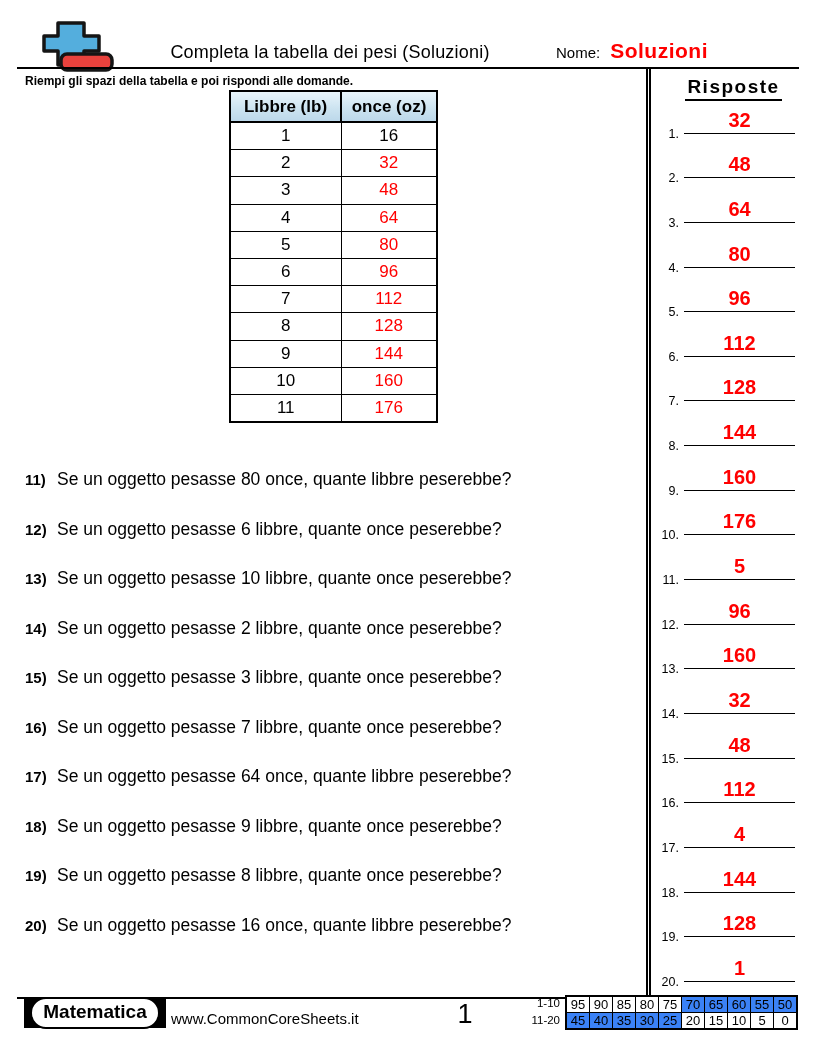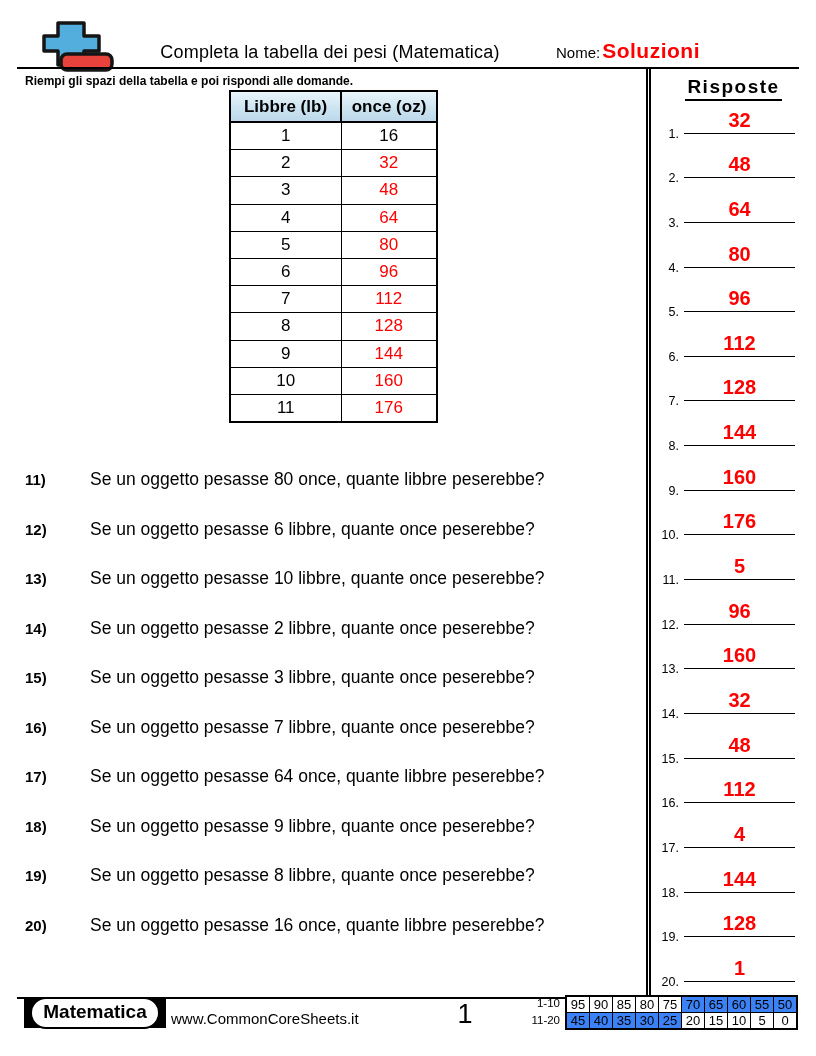--- a/index.html
+++ b/index.html
@@ -5,40 +5,40 @@
   html,body { margin:0; padding:0; }
   body {
     width:816px; height:1056px; position:relative; background:#fff;
     font-family:"Liberation Sans", sans-serif; color:#000; overflow:hidden;
   }
   
   .header { position:absolute; left:0; top:0; width:816px; height:69px; }
   .logo { position:absolute; left:42px; top:21px; }
   .page-title { position:absolute; left:135px; top:42px; width:390px; text-align:center;
     font-size:18px; letter-spacing:0.2px; }
-  .name-area { position:absolute; left:556px; top:39px; display:flex; align-items:baseline; gap:2px; }
+  .name-area { position:absolute; left:556px; top:39px; display:flex; align-items:baseline; gap:10px; }
   .name-label { font-size:15px; }
   .name-value { font-size:21px; font-weight:bold; color:#f00; letter-spacing:0.5px; }
   .header-rule { position:absolute; left:17px; top:67px; width:782px; border-top:2.5px solid #000; }
   
   .main-left { position:absolute; left:0; top:69px; width:646px; height:928px; }
   .instruction { margin:5px 0 0 25px; font-size:12px; font-weight:bold; }
   table.weight { border-collapse:collapse; margin:2px 0 0 229px; border:2px solid #000; }
   .weight th {
     width:107px; height:27px; border:2px solid #000; font-size:17px; font-weight:bold;
     background:linear-gradient(180deg,#e9f5fb 0%,#cde4f1 55%,#bcd8ea 100%);
   }
   .weight th + th { width:92px; }
   .weight td { border:1.6px solid #000; height:24.2px; text-align:center; font-size:17px; }
   .weight td.answer { color:#f00; }
   .weight td.given { color:#000; }
   .questions { margin:46px 0 0 0; }
   .question { height:49.5px; display:flex; align-items:baseline; padding-left:25px; }
   .qnum { width:32px; flex:0 0 32px; font-size:15px; font-weight:bold; }
-  .qtext { font-size:17.5px;margin-left:33px; }
+  .qtext { font-size:17.5px; }
   
   .answers-col { position:absolute; left:646px; top:69px; width:165px; height:928px;
     border-left:5px double #000; }
   .answers-title-wrap { position:absolute; top:7px; left:0; width:100%; text-align:center; }
   .answers-title { display:inline-block; font-size:19px; font-weight:bold; letter-spacing:1.5px;
     border-bottom:2px solid #000; padding:0 2px 1px 2px; }
   .answers-list { position:absolute; top:27px; left:0; width:100%; }
   .answer-row { height:44.65px; position:relative; }
   .answer-num { position:absolute; left:2px; bottom:0; width:26px; text-align:right; font-size:12.5px; }
   .answer-line { position:absolute; left:33px; bottom:7px; width:111px;
@@ -63,21 +63,21 @@
   .score td.plain { background:#fff; }
 </style>
 </head>
 <body>
 
 <div class="header">
   <svg class="logo" width="72" height="52" viewBox="0 0 72 52">
     <path d="M16 2 H42 V15 H57 V30 H42 V44 H16 V30 H2 V15 H16 Z" fill="#54aedd" stroke="#151515" stroke-width="3.5" stroke-linejoin="round"></path>
     <rect x="19" y="33" width="51" height="16" rx="6" fill="#e8423d" stroke="#151515" stroke-width="3.5"></rect>
   </svg>
-  <div class="page-title">Completa la tabella dei pesi (Matematica)</div>
+  <div class="page-title">Completa la tabella dei pesi (Soluzioni)</div>
   <div class="name-area">
     <span class="name-label">Nome:</span>
     <span class="name-value">Soluzioni</span>
   </div>
   <div class="header-rule"></div>
 </div>
 
 <div class="main-left">
   <div class="instruction">Riempi gli spazi della tabella e poi rispondi alle domande.</div>
 

